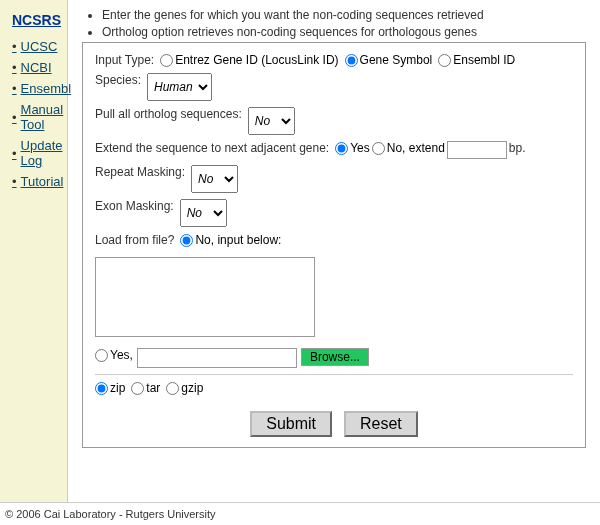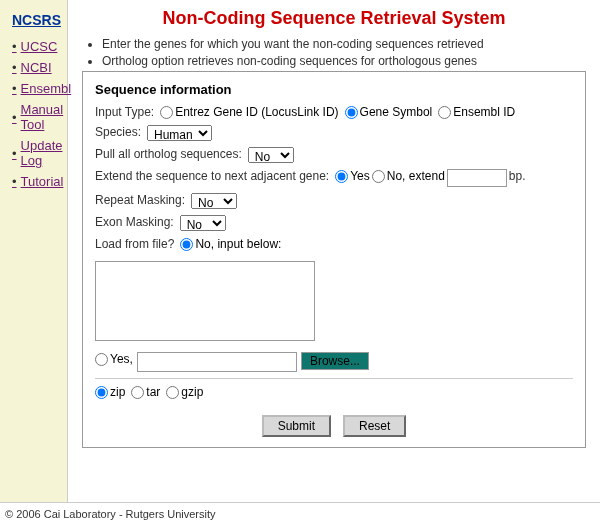--- a/index.html
+++ b/index.html
@@ -29,21 +29,21 @@
       align-items: flex-start;
     }
     .sidebar-title {
       font-weight: bold;
       color: #003399;
       font-size: 14px;
       padding: 4px 12px 8px 12px;
       text-decoration: underline;
     }
     .sidebar-link {
-      color: #701a75;
+      color: #0c4a6e;
       text-decoration: underline;
       padding: 3px 12px;
       cursor: pointer;
       font-size: 13px;
       display: flex;
       align-items: center;
       gap: 4px;
     }
     .sidebar-link::before {
       content: "•";
@@ -103,21 +103,22 @@
     .radio-label {
       display: flex;
       align-items: center;
       gap: 2px;
       font-size: 12px;
       white-space: nowrap;
     }
     select.form-select {
       font-size: 12px;
       padding: 1px 2px;
-      height: 16px;
+      height: 28px;
+      font-style: italic;
     }
     input[type="text"].form-input {
       font-size: 12px;
       height: 18px;
       padding: 1px 3px;
       border: 1px solid #999;
     }
     .textarea-box {
       width: 220px;
       height: 80px;
@@ -136,32 +137,32 @@
       font-size: 12px;
       height: 20px;
       width: 160px;
       border: 1px solid #999;
       padding: 1px 3px;
     }
     .browse-btn {
       font-size: 12px;
       padding: 1px 8px;
       cursor: pointer;
-      background: #0f766e;
+      background: #22c55e;
       border: 1px solid #999;
     }
     .submit-row {
       display: flex;
       justify-content: center;
       gap: 12px;
       margin-top: 10px;
       padding-top: 6px;
     }
     .submit-btn, .reset-btn {
-      font-size: 12px;
+      font-size: 16px;
       padding: 2px 14px;
       cursor: pointer;
       background: #d8d8d8;
       border: 2px outset #bbb;
       text-align: center;
     }
     .footer {
       border-top: 1px solid #ccc;
       text-align: left;
       font-size: 11px;
@@ -187,29 +188,27 @@
     <div class="sidebar-title">NCSRS</div>
     <a class="sidebar-link" href="#">UCSC</a>
     <a class="sidebar-link" href="#">NCBI</a>
     <a class="sidebar-link" href="#">Ensembl</a>
     <a class="sidebar-link" href="#">Manual Tool</a>
     <a class="sidebar-link" href="#">Update Log</a>
     <a class="sidebar-link" href="#">Tutorial</a>
   </div>
 
   <div class="main">
-    <div class="main-title">Non-Coding Sequence Retrieval System</div>
 
     <ul class="intro-list">
       <li>Enter the genes for which you want the non-coding sequences retrieved</li>
       <li>Ortholog option retrieves non-coding sequences for orthologous genes</li>
     </ul>
 
     <div class="form-section">
-      <div class="section-title">Sequence information</div>
 
       <div class="form-row">
         <span class="form-label">Input Type:</span>
         <div class="radio-group">
           <label class="radio-label">
             <input type="radio" name="input_type" value="entrez" style="">
             <span>Entrez Gene ID (LocusLink ID)</span>
           </label>
           <label class="radio-label">
             <input type="radio" name="input_type" value="symbol" checked="" style="">

